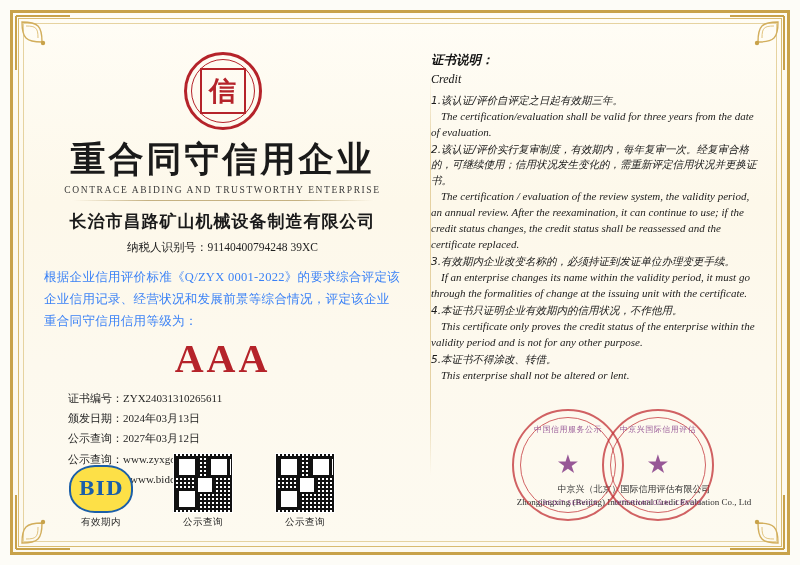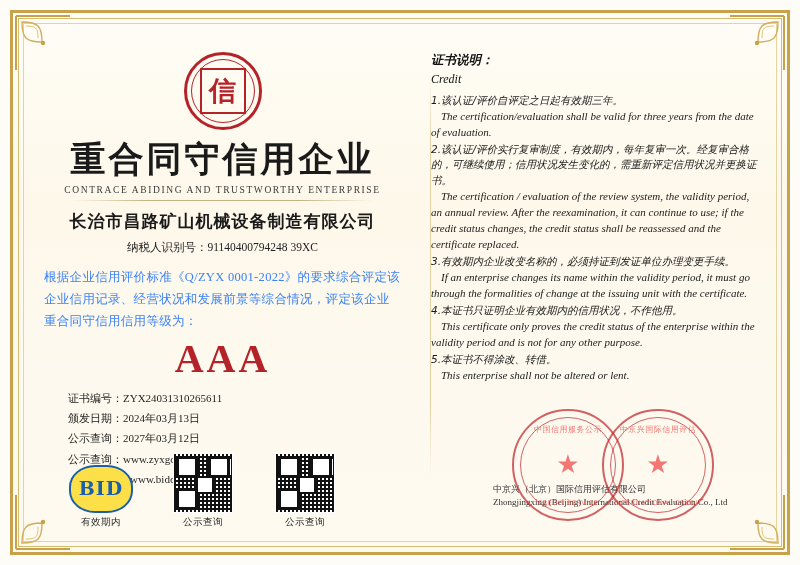--- a/index.html
+++ b/index.html
@@ -240,21 +240,21 @@
   }
   .exp-item.zh { font-family: "DejaVu Sans", sans-serif; font-size: 10.5px; }
   .exp-item.en { font-family: "Liberation Serif", serif; text-indent: 10px; }
 
   
   .stamp {
     position: absolute;
     width: 108px; height: 108px;
     border-radius: 50%;
     border: 2.5px solid #c0282e;
-    color: #ef4444;
+    color: #701a75;
     opacity: .72;
     pointer-events: none;
   }
   .stamp .inner {
     position: absolute; inset: 6px;
     border: 1px solid #c0282e;
     border-radius: 50%;
   }
   .stamp .star {
     position: absolute;
@@ -271,24 +271,24 @@
     letter-spacing: .5px;
     font-family: "DejaVu Sans", sans-serif;
   }
   .stamp .arc-top { top: 13px; }
   .stamp .arc-bottom { bottom: 12px; font-size: 6.5px; }
   .stamp-1 { right: 176px; bottom: 44px; }
   .stamp-2 { right: 86px;  bottom: 44px; }
 
   .stamp-caption {
     position: absolute;
-    right: 7px;
+    right: 16px;
     bottom: 56px;
     width: 300px;
-    text-align: left;
+    text-align: center;
     font-size: 9px;
     color: #333;
     line-height: 1.45;
   }
   .stamp-caption .zh { font-family: "DejaVu Sans", sans-serif; font-size: 9px; }
 </style>
 </head>
 <body>
 
 <div id="cert">

